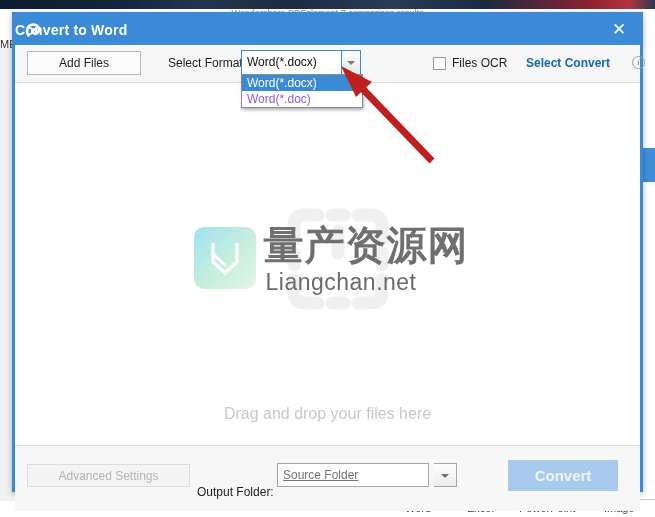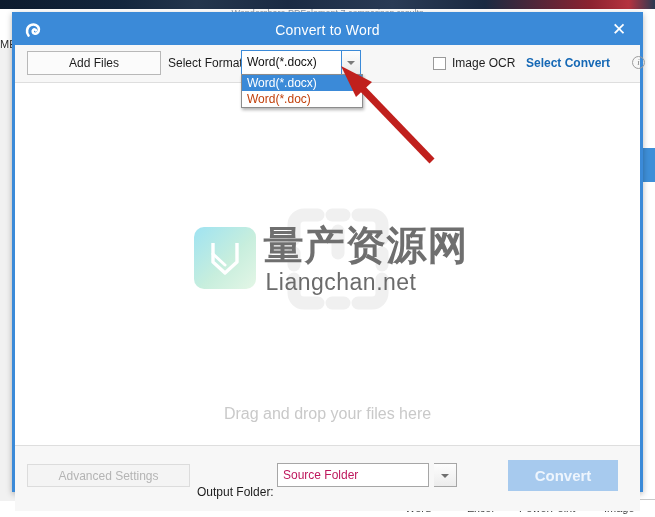--- a/index.html
+++ b/index.html
@@ -122,23 +122,22 @@
   #app-logo {
     position: absolute;
     left: 8px; top: 4px;
     width: 22px; height: 22px;
   }
   #dialog-title {
     position: absolute;
     left: 0; right: 0; top: 0;
     height: 30px;
     line-height: 30px;
-    text-align: center;
     font-size: 14px;
-    font-weight: normal;
+    font-weight: bold;
     letter-spacing: .2px;
   }
   #close-button {
     position: absolute;
     right: 4px; top: 0;
     width: 34px; height: 30px;
     line-height: 30px;
     text-align: center;
     font-size: 17px;
     color: #ffffff;
@@ -149,21 +148,21 @@
   
   #toolbar {
     position: relative;
     height: 37px;
     background: #f7f7f7;
     border-bottom: 1px solid #dedede;
   }
   #add-files-btn {
     position: absolute;
     left: 12px; top: 6px;
-    width: 134px; height: 24px;
+    width: 114px; height: 24px;
     background: #fbfbfb;
     border: 1px solid #b8b8b8;
     font-size: 12px;
     color: #1d1d1d;
     cursor: pointer;
     font-family: "Liberation Sans", sans-serif;
   }
   #select-format-label {
     position: absolute;
     left: 153px; top: 11px;
@@ -213,21 +212,21 @@
     background: #ffffff;
     border: 1px solid #8c8c8c;
     box-shadow: 1px 2px 3px rgba(0,0,0,.3);
     z-index: 40;
   }
   #format-dropdown .opt {
     height: 16px;
     line-height: 16px;
     font-size: 12px;
     padding-left: 5px;
-    color: #c2410c;
+    color: #8b5cf6;
     cursor: pointer;
   }
   #format-dropdown .opt.selected {
     background: #3b8ad8;
     color: #ffffff;
   }
 
   #ocr-checkbox {
     position: absolute;
     left: 418px; top: 12px;
@@ -359,24 +358,25 @@
     width: 180px; height: 24px;
   }
   #output-value {
     position: absolute;
     left: 0; top: 0;
     width: 152px; height: 24px;
     box-sizing: border-box;
     border: 1px solid #a6a6a6;
     background: #ffffff;
     font-size: 12px;
-    color: #be185d;
+    color: #737373;
     line-height: 22px;
     padding-left: 5px;
     cursor: text;
+    text-decoration: underline;
   }
   #output-arrow {
     position: absolute;
     left: 157px; top: 0;
     width: 23px; height: 24px;
     box-sizing: border-box;
     border: 1px solid #a6a6a6;
     border-left: none;
     background: linear-gradient(#fdfdfd,#ececec);
     cursor: pointer;
@@ -455,21 +455,21 @@
         <span class="caret"></span>
       </div>
     </div>
 
     <div id="format-dropdown">
         <div class="opt selected">Word(*.docx)</div>
         <div class="opt">Word(*.doc)</div>
       </div>
 
     <div id="ocr-checkbox"></div>
-    <span id="ocr-label">Image OCR</span>
+    <span id="ocr-label">Files OCR</span>
     <span id="select-language-link">Select Convert</span>
     <span id="info-icon">i</span>
   </div>
 
   <div id="dropzone">
     <div id="watermark">
       <div id="wm-bracket">
         <svg width="128" height="128" viewBox="0 0 128 128">
           <g fill="none" stroke="#f0f0f0" stroke-width="13" stroke-linecap="round">
             <path d="M20 44 V30 A10 10 0 0 1 30 20 H44"></path>

